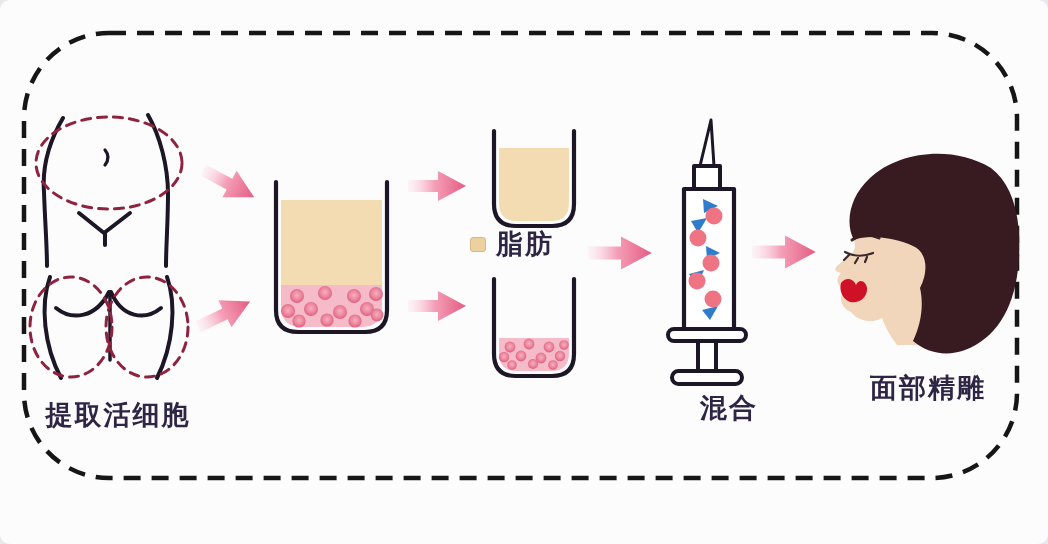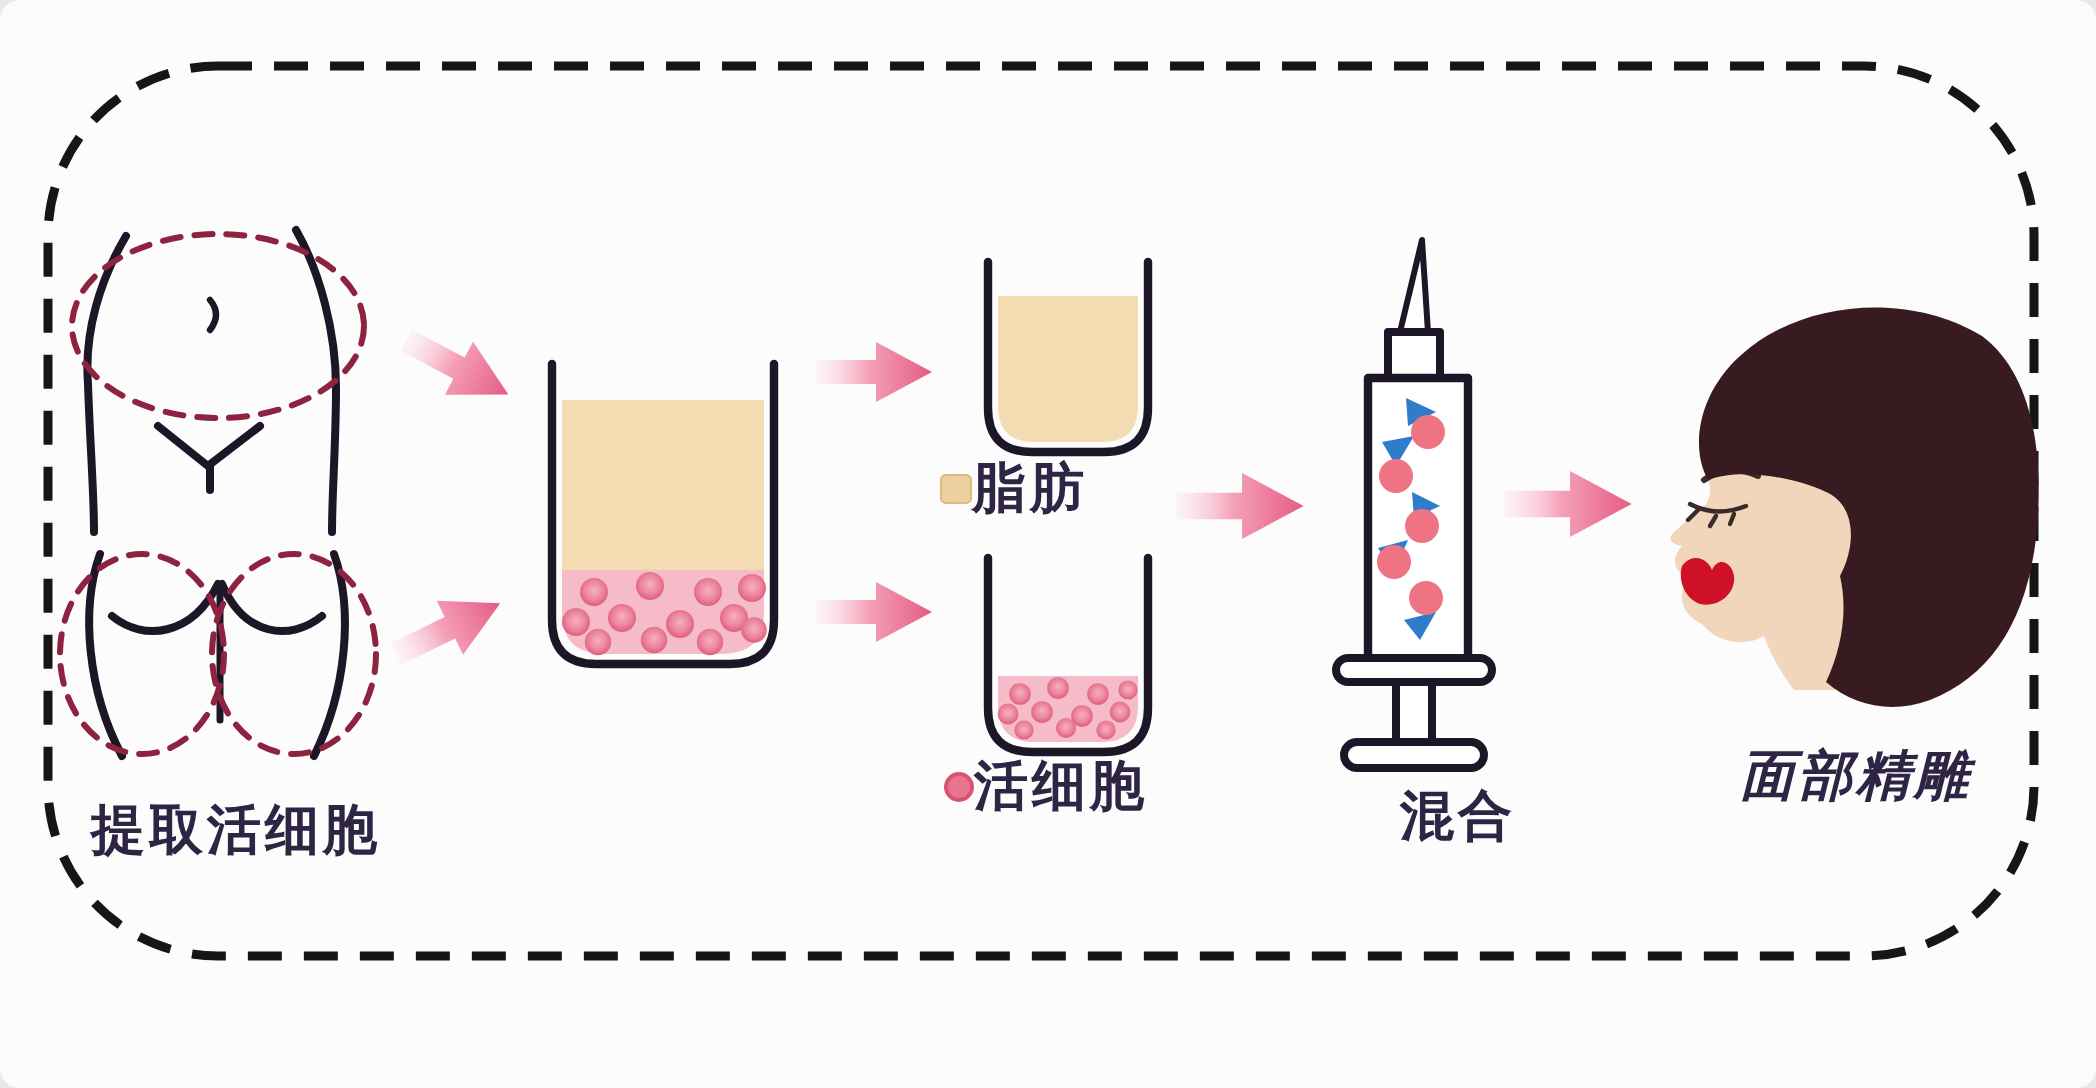--- a/index.html
+++ b/index.html
@@ -8,21 +8,21 @@
     overflow:hidden;border-radius:10px;
     font-family:"Liberation Sans","DejaVu Sans",sans-serif;
   }
   #art{position:absolute;left:0;top:0;}
   .lbl{
     position:absolute;color:#2e2545;font-weight:700;font-size:27px;
     letter-spacing:2px;white-space:nowrap;line-height:1.1;
     text-align:center;
   }
   .lbl-row{
-    position:absolute;display:flex;align-items:center;
+    position:absolute;display:flex;align-items:center;gap:10px;
     color:#2e2545;font-weight:700;font-size:27px;letter-spacing:2px;
     white-space:nowrap;line-height:1.1;
   }
   .swatch-square{
     width:14px;height:13px;background:#edd0a0;border:1px solid #dcb981;
     border-radius:3px;flex:0 0 auto;
   }
   .swatch-dot{
     width:15px;height:15px;background:#e8748f;border:2px solid #d8536f;
     border-radius:50%;box-sizing:border-box;flex:0 0 auto;
@@ -177,22 +177,18 @@
   </svg>
 
   <div class="lbl" style="left:38px;top:401px;width:160px;">提取活细胞</div>
 
 
   <div class="lbl-row" style="left:470px;top:230px;">
     <span class="swatch-square"></span>
     <span>脂肪</span>
   </div>
 
-  <div class="lbl-row" style="left:472px;top:379px;">
-    <span class="swatch-dot"></span>
-    <span>活细胞</span>
-  </div>
 
   <div class="lbl" style="left:662px;top:394px;width:96px;text-align:right;">混合</div>
 
-  <div class="lbl" style="left:858px;top:374px;width:140px;font-style:italic;">面部精雕</div>
+  <div class="lbl" style="left:858px;top:374px;width:140px;">面部精雕</div>
 
 </div>
 
 </body></html>

